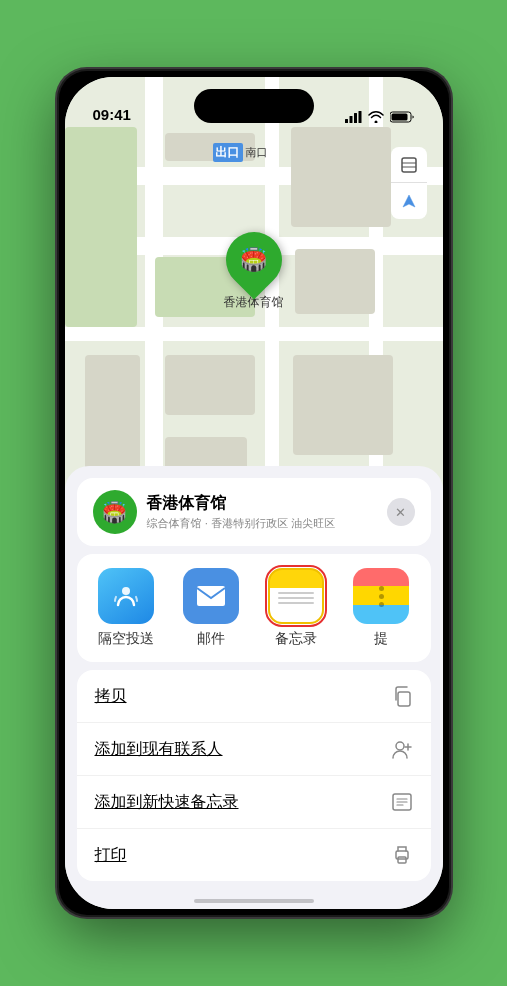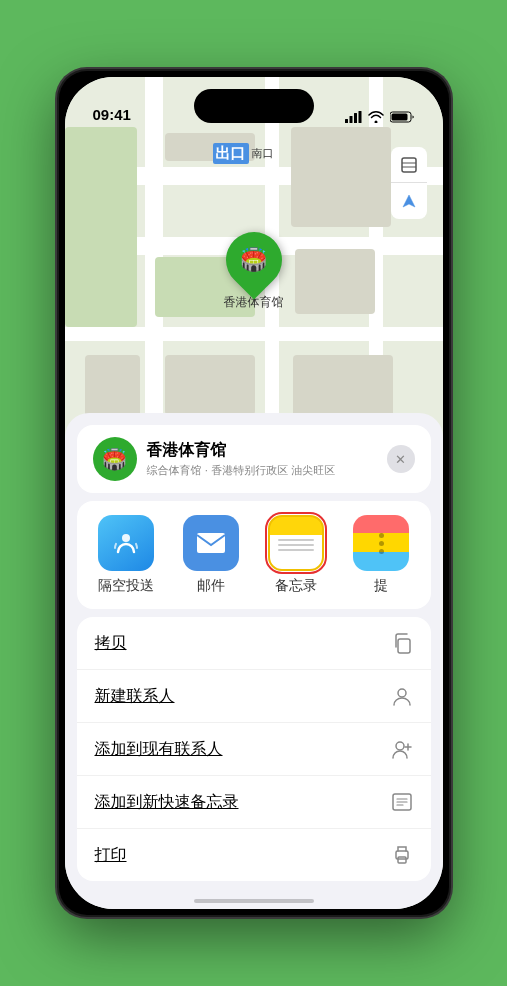--- a/index.html
+++ b/index.html
@@ -136,21 +136,21 @@
       top: 66px;
       left: 148px;
       display: flex;
       align-items: center;
       gap: 3px;
       z-index: 10;
     }
     .map-label-badge {
       background: #4a90e2;
       color: #fff;
-      font-size: 15px;
+      font-size: 12px;
       padding: 1px 3px;
       border-radius: 2px;
       font-weight: 600;
     }
     .map-label-text {
       font-size: 11px;
       color: #333;
       font-weight: 500;
     }
     
@@ -482,27 +482,20 @@
       <div class="action-list">
 
         <div class="action-item">
           <span class="action-label">拷贝</span>
           <svg width="22" height="22" viewBox="0 0 22 22" fill="none">
             <rect x="7" y="7" width="12" height="14" rx="2" stroke="#888" stroke-width="1.5" fill="none"></rect>
             <path d="M5 15V4a2 2 0 0 1 2-2h9" stroke="#888" stroke-width="1.5" fill="none" stroke-linecap="round"></path>
           </svg>
         </div>
 
-        <div class="action-item">
-          <span class="action-label">新建联系人</span>
-          <svg width="22" height="22" viewBox="0 0 22 22" fill="none">
-            <circle cx="11" cy="8" r="4" stroke="#888" stroke-width="1.5" fill="none"></circle>
-            <path d="M3 20c0-4 3.6-7 8-7s8 3 8 7" stroke="#888" stroke-width="1.5" fill="none" stroke-linecap="round"></path>
-          </svg>
-        </div>
 
         <div class="action-item">
           <span class="action-label">添加到现有联系人</span>
           <svg width="22" height="22" viewBox="0 0 22 22" fill="none">
             <circle cx="9" cy="8" r="4" stroke="#888" stroke-width="1.5" fill="none"></circle>
             <path d="M2 20c0-4 3.1-7 7-7s7 3 7 7" stroke="#888" stroke-width="1.5" fill="none" stroke-linecap="round"></path>
             <line x1="17" y1="6" x2="17" y2="12" stroke="#888" stroke-width="1.5" stroke-linecap="round"></line>
             <line x1="14" y1="9" x2="20" y2="9" stroke="#888" stroke-width="1.5" stroke-linecap="round"></line>
           </svg>
         </div>

